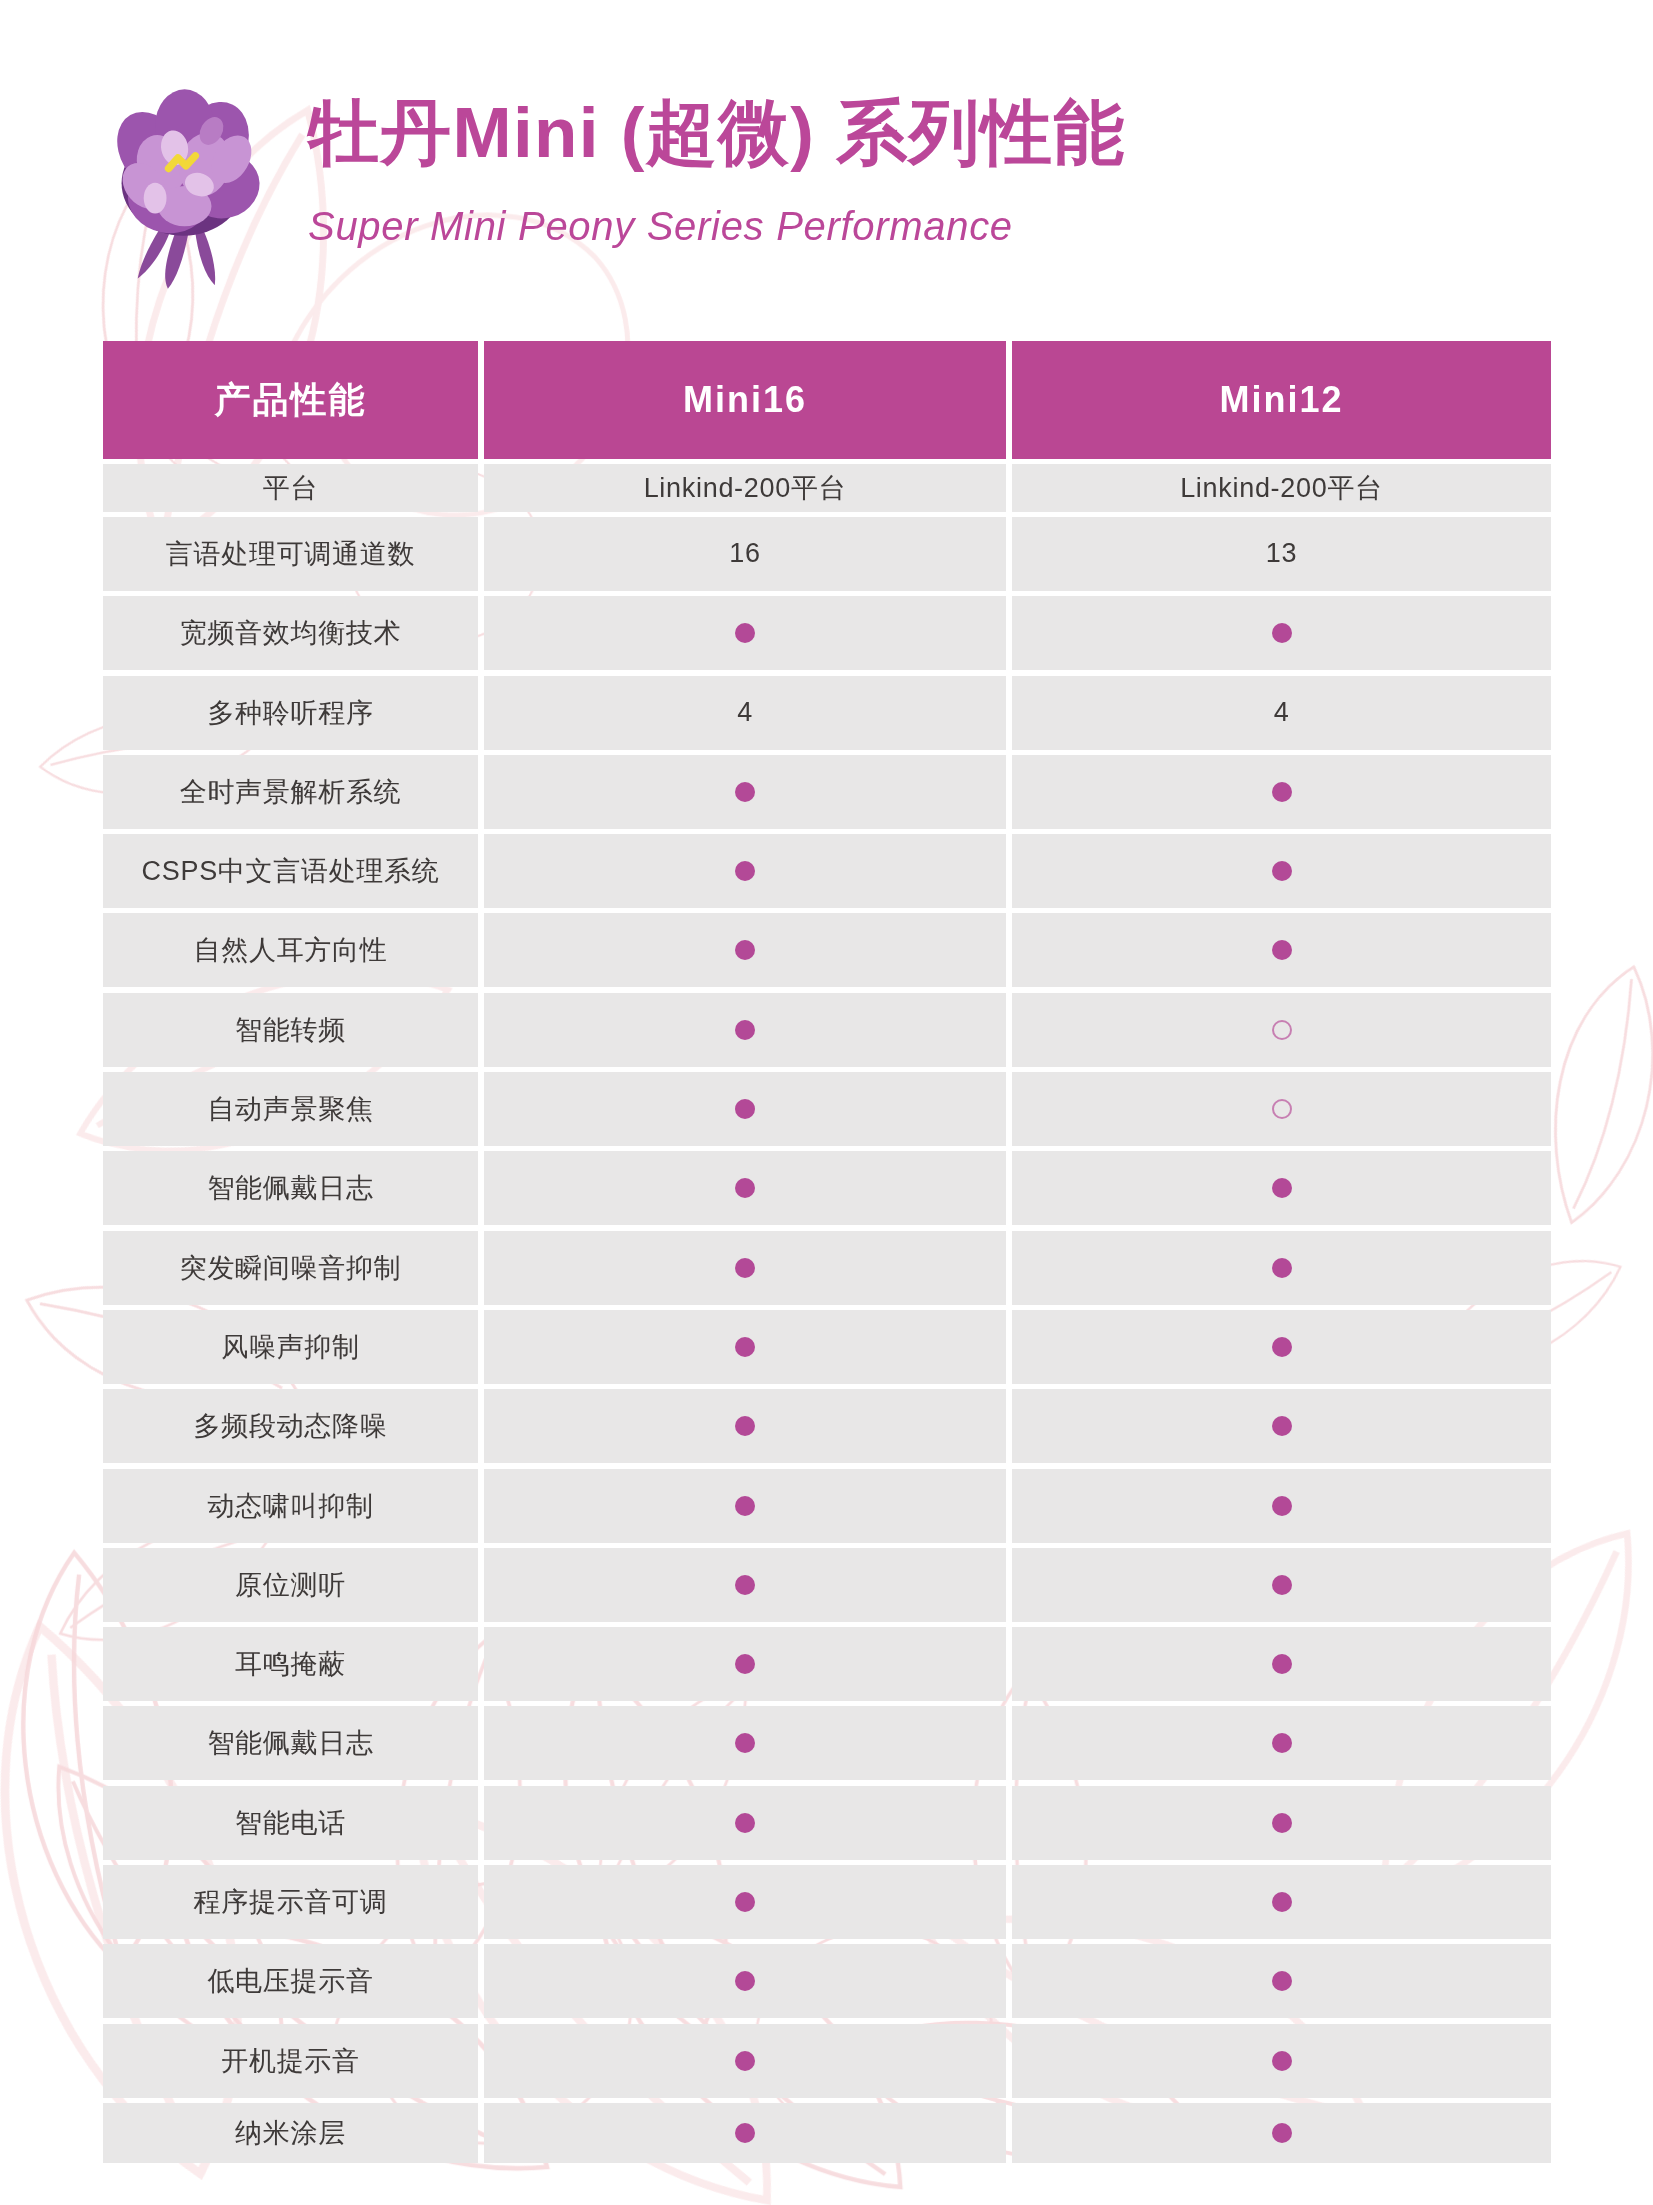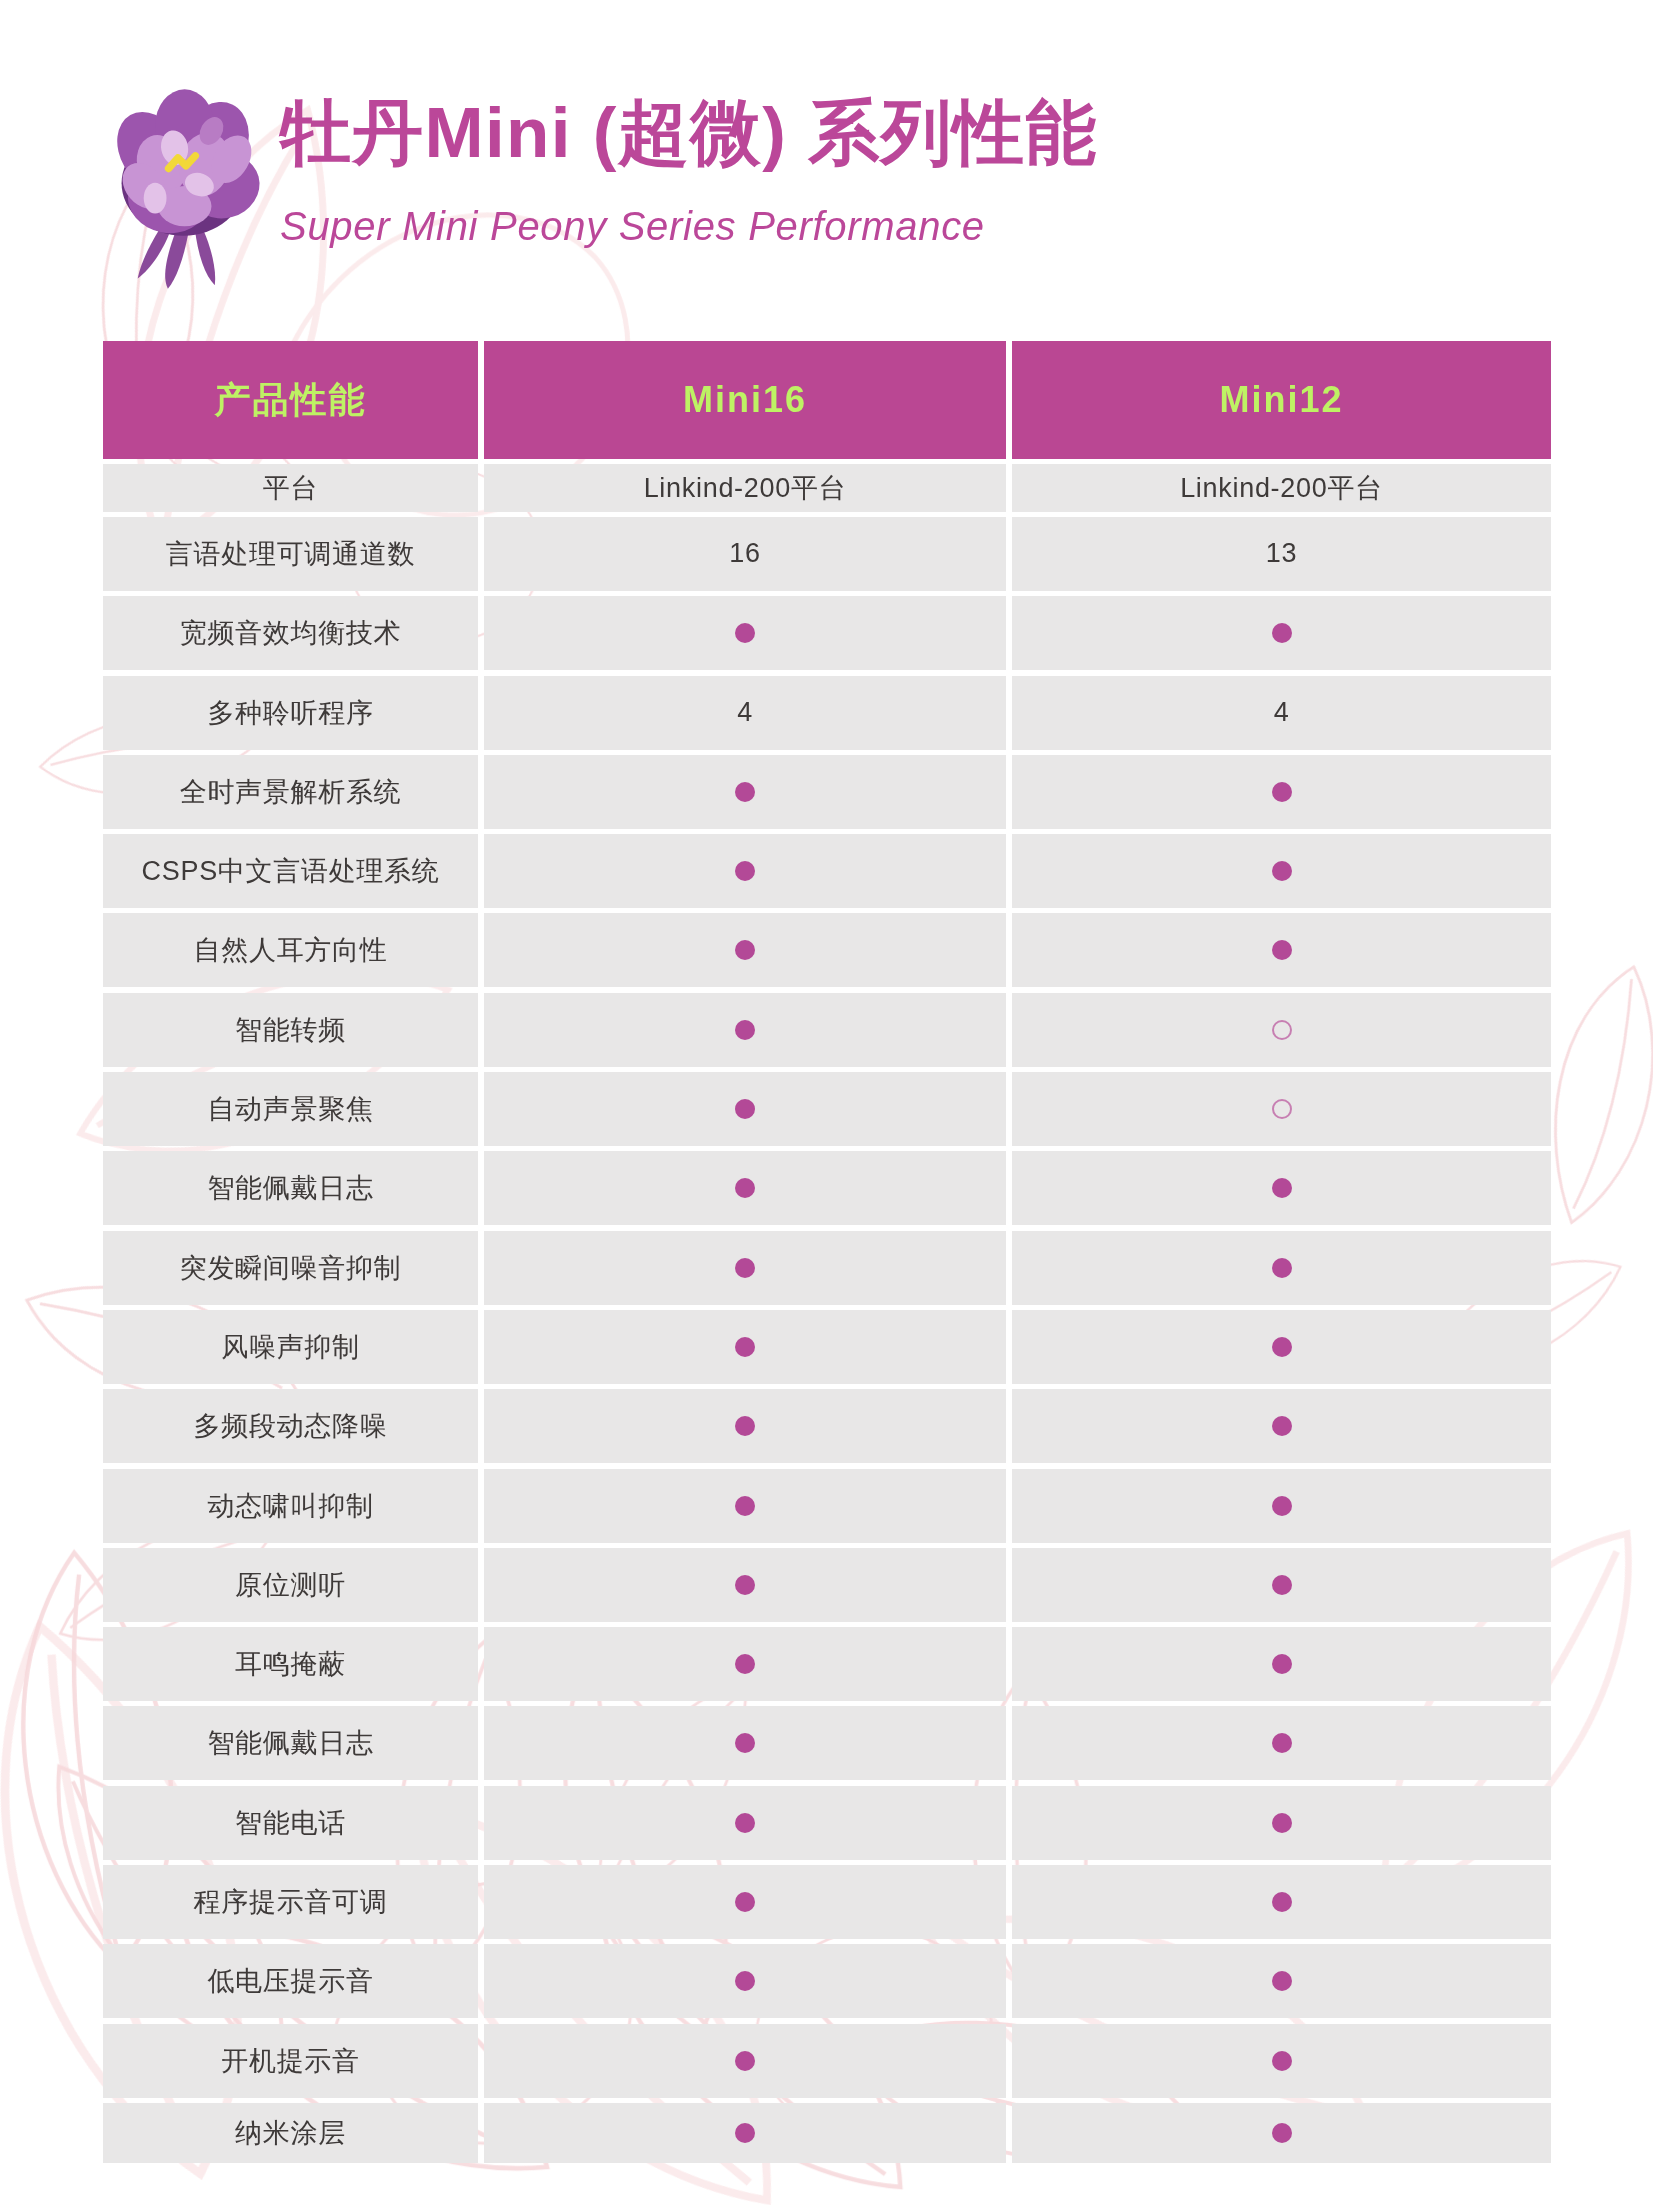--- a/index.html
+++ b/index.html
@@ -5,31 +5,31 @@
   * { margin:0; padding:0; box-sizing:border-box; }
   html,body { background:#ffffff; }
   body { font-family:"Liberation Sans","DejaVu Sans",sans-serif; }
 
   .page { position:relative; width:1654px; height:2205px; background:#ffffff; overflow:hidden; }
 
   
   .florals { position:absolute; left:0; top:0; width:1654px; height:2205px; z-index:0; }
 
   
-  .page-header { position:absolute; left:104px; top:84px; z-index:2; display:flex; align-items:flex-start; }
+  .page-header { position:absolute; left:104px; top:84px; z-index:2; display:flex; align-items:flex-start;gap:28px; }
   .peony { width:168px; height:208px; flex:none; }
   .titles { margin-left:8px; padding-top:10.7px; }
   .title { font-size:71px; font-weight:700; color:var(--accent); letter-spacing:1.3px; line-height:1.08; white-space:nowrap; }
   .subtitle { margin-top:33px; font-size:40px; font-weight:400; color:var(--accent); letter-spacing:0.7px; white-space:nowrap;font-style:italic; }
 
   
   .spec-table { position:absolute; left:103px; top:341px; width:1448px; z-index:1; }
   .thead, .trow { display:grid; grid-template-columns:375px 522px 539px; column-gap:6px; }
   .thead { height:118px; margin-bottom:4.7px; }
-  .th { background:var(--header_bg); color:#bef264; display:flex; align-items:center; justify-content:center;
+  .th { background:var(--header_bg); color:#ffffff; display:flex; align-items:center; justify-content:center;
         font-weight:700; font-size:36px; letter-spacing:2px; }
   .trow { height:74px; margin-bottom:5.3px; }
   .tbody .trow:first-child { height:48px; }
   .tbody .trow:last-child  { height:60px; margin-bottom:9px; }
   .cell { background:var(--cell_bg); display:flex; align-items:center; justify-content:center;
           font-size:27px; color:var(--text); letter-spacing:0.7px; }
   .cell-text { white-space:nowrap; }
 
   .dot { width:20px; height:20px; border-radius:50%; display:inline-block; }
   .dot.filled { background:var(--dot); }

